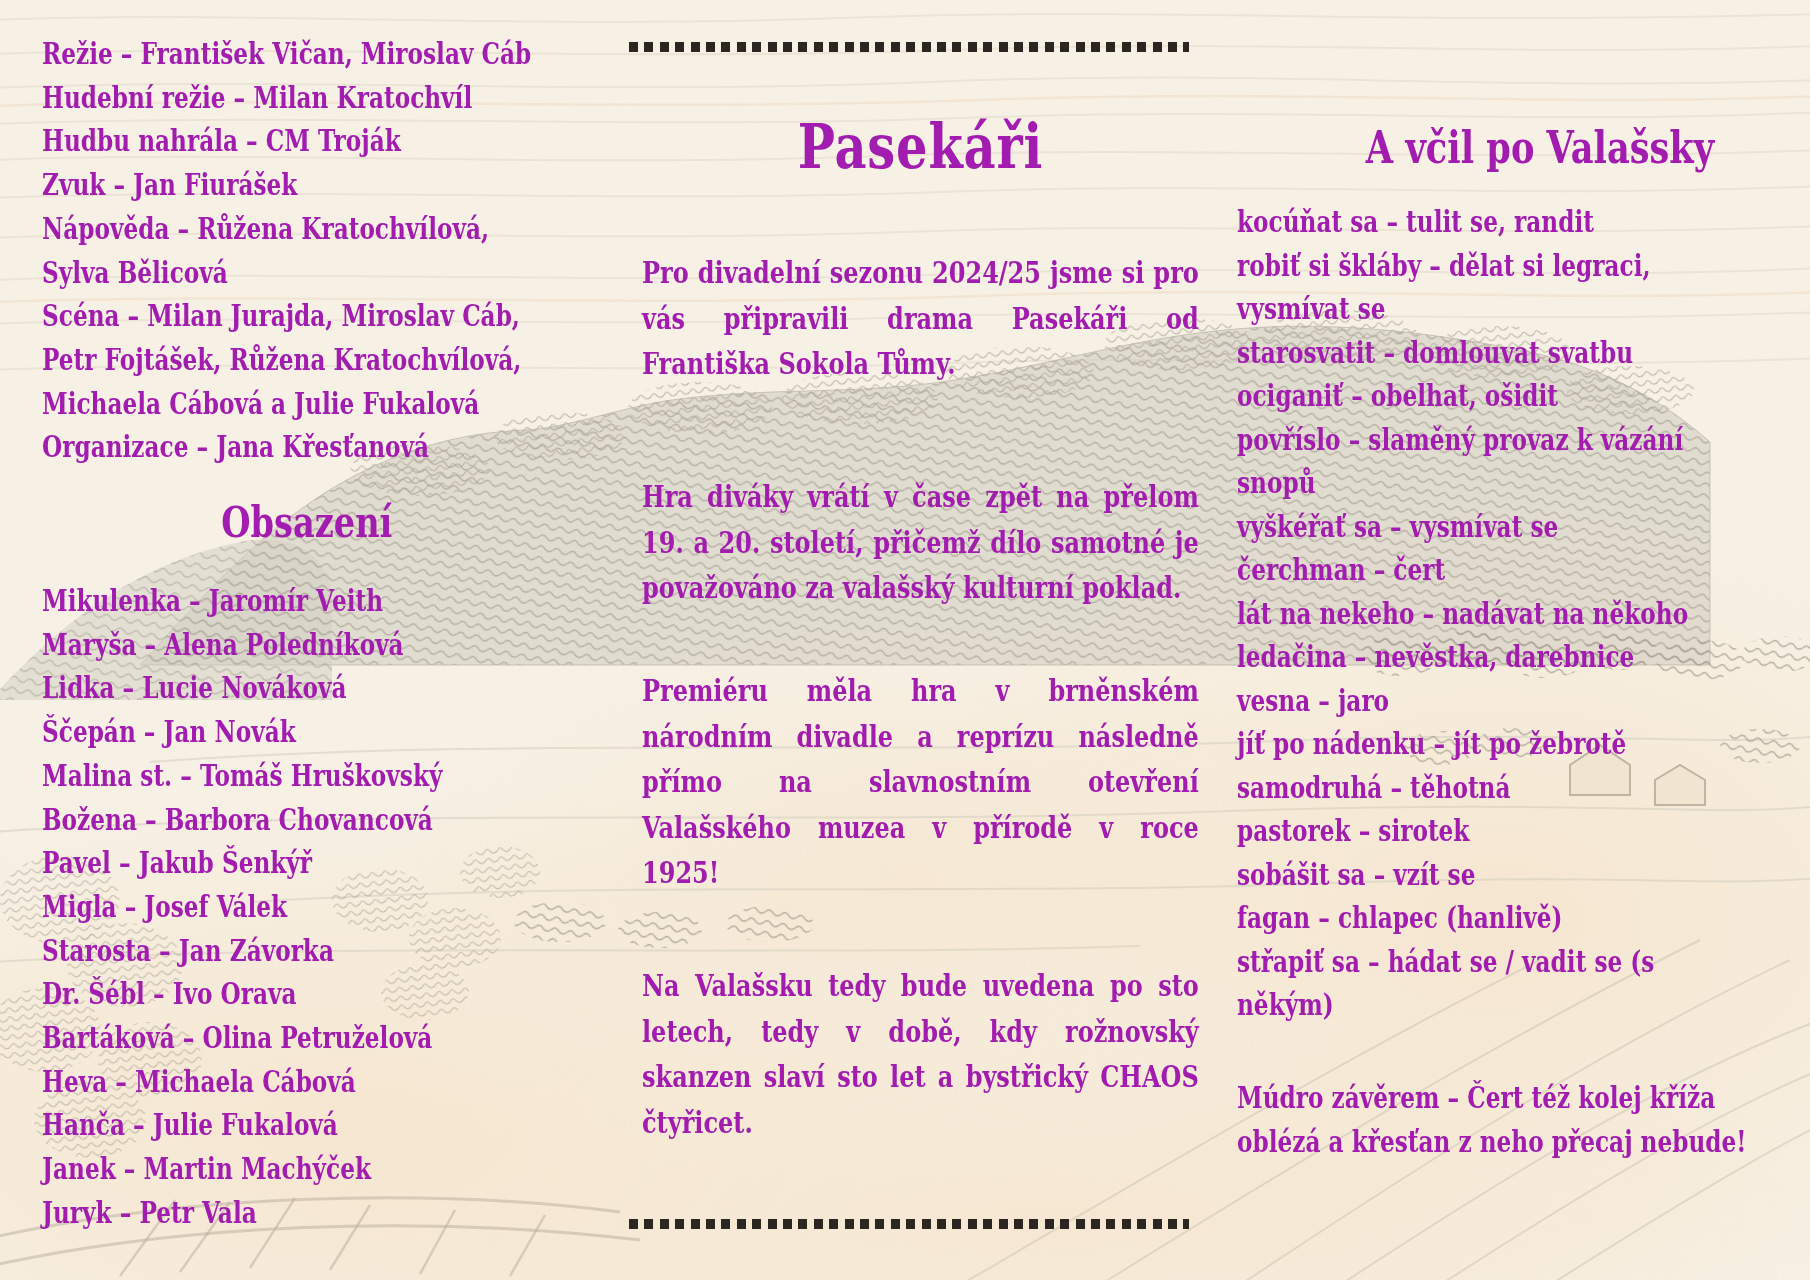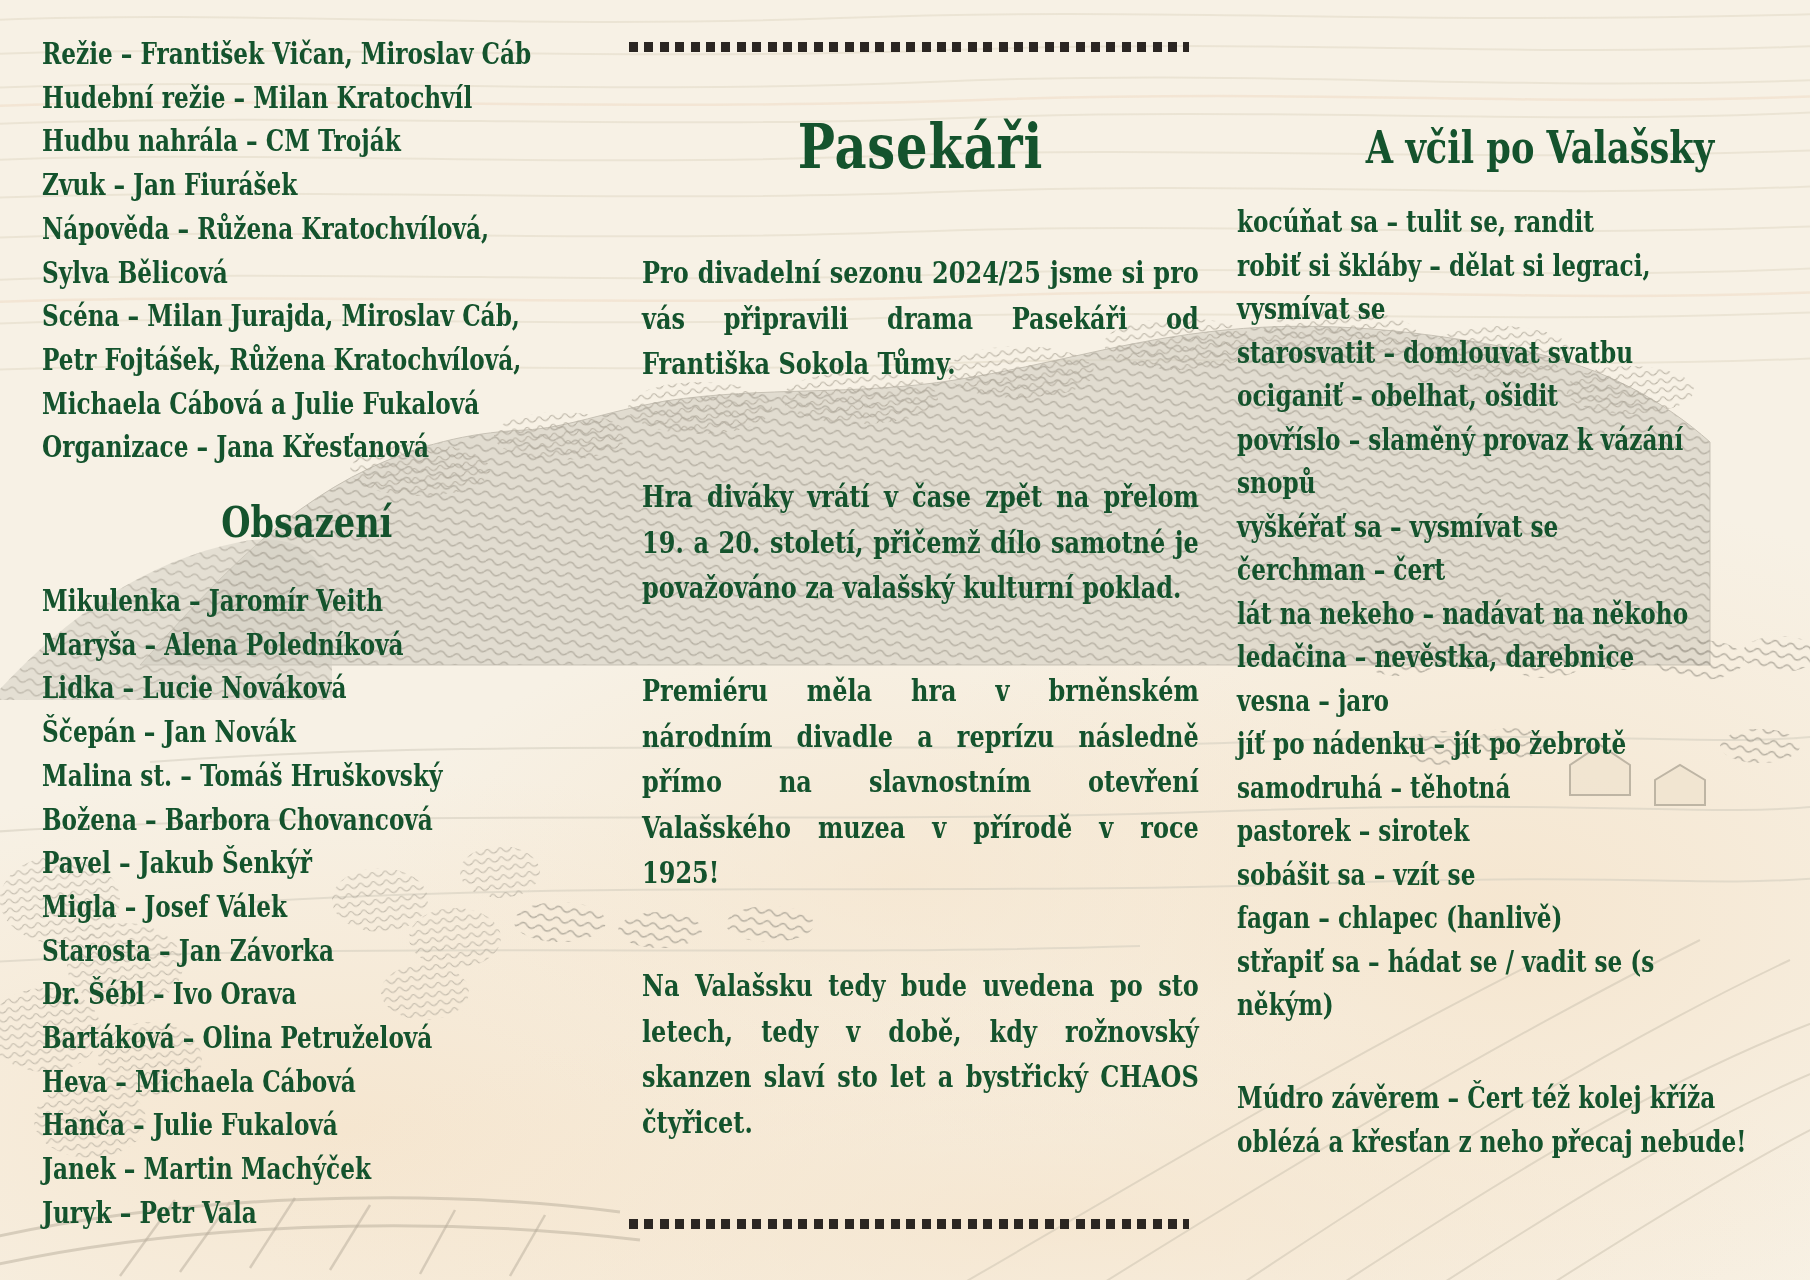--- a/index.html
+++ b/index.html
@@ -3,21 +3,21 @@
 <meta charset="utf-8">
 <style>
   html,body{margin:0;padding:0;background:#e8e2d6;}
   .canvas{
     position:relative;
     width:1810px;height:1280px;
     overflow:hidden;
     background:#f7f1e5;
     font-family:"DejaVu Serif","Liberation Serif",serif;
     font-weight:700;
-    color:#14532d;
+    color:#a21caf;
   }
   .bg{position:absolute;left:0;top:0;width:1810px;height:1280px;}
   .abs{position:absolute;}
   
   .sx{transform:scaleX(0.8);transform-origin:0 0;}
   .line{white-space:nowrap;}
   .credits,.cast{left:42px;font-size:29px;line-height:43.7px;}
   .credits{top:33px;}
   .cast{top:580px;}
   .obsazeni{left:42px;top:501px;width:662px;font-size:42px;line-height:43px;text-align:center;}

